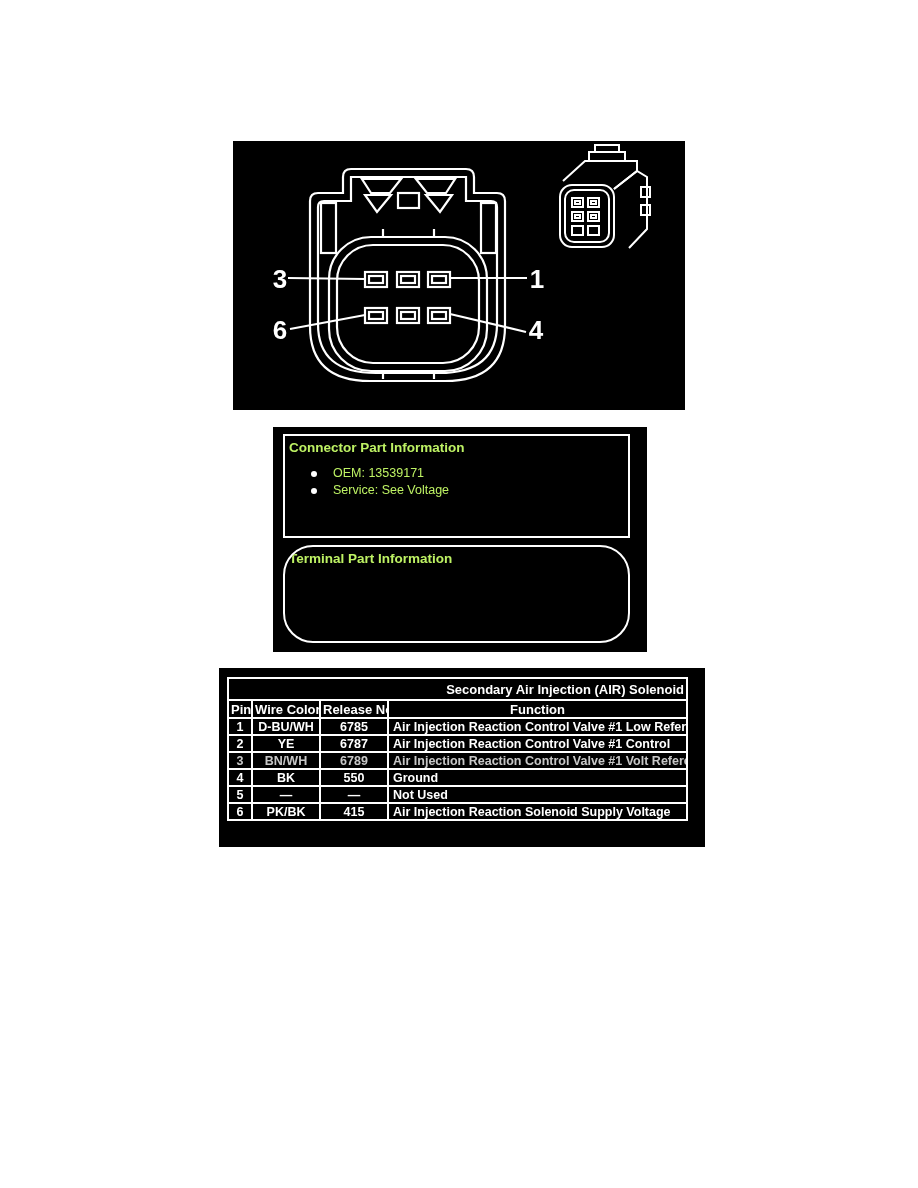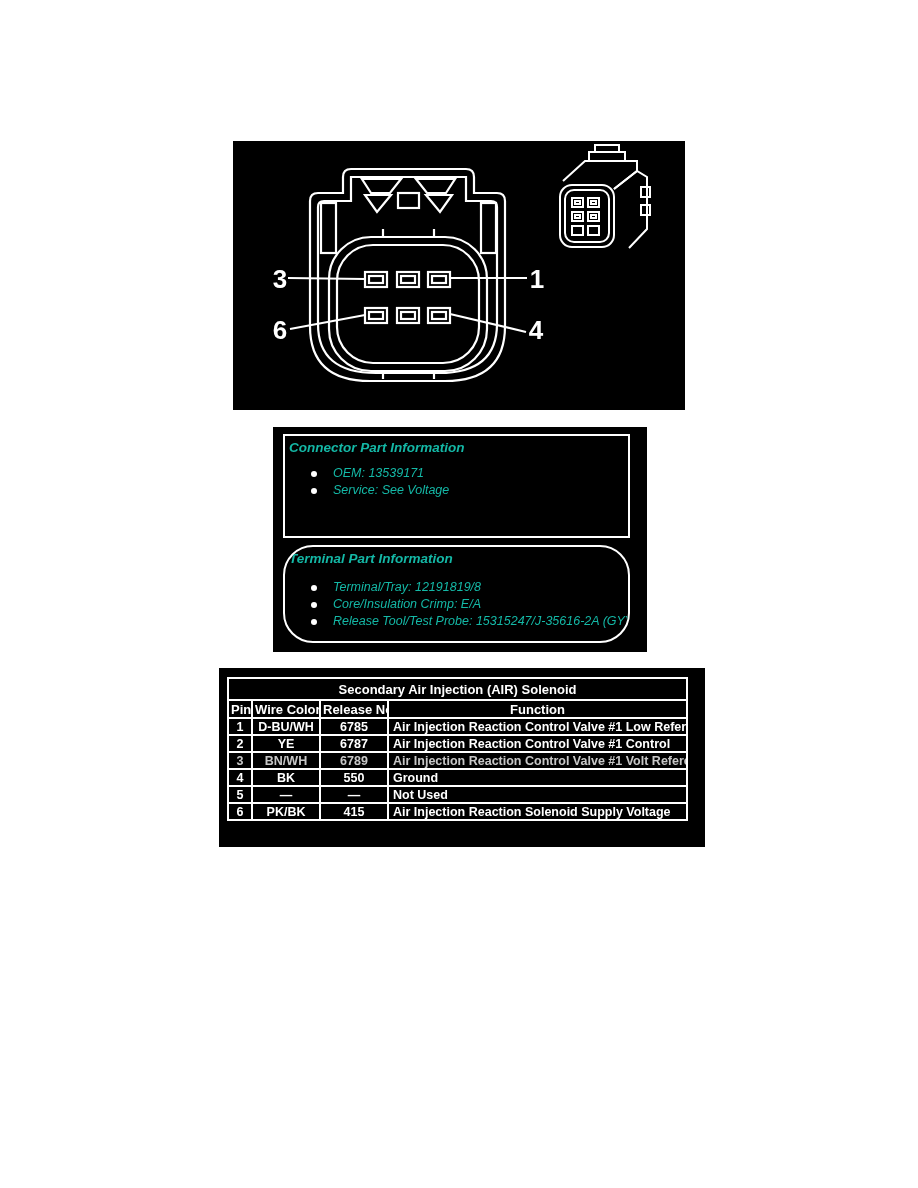--- a/index.html
+++ b/index.html
@@ -12,40 +12,40 @@
   
   .panel-diagram { left:233px; top:141px; width:452px; height:269px; }
   .panel-diagram svg { display:block; width:452px; height:269px; }
   .pin-label { fill:#ffffff; font-family:"Liberation Sans", sans-serif; font-weight:bold; font-size:26px; }
 
   
   .panel-info {
     left:273px; top:427px; width:374px; height:225px;
     box-sizing:border-box; padding:7px 17px 9px 10px;
   }
-  .info-section { border:2px solid #ffffff; color:#14b8a6; box-sizing:border-box; overflow:hidden;font-style:italic; }
+  .info-section { border:2px solid #ffffff; color:#bef264; box-sizing:border-box; overflow:hidden; }
   .info-section.first  { height:104px; margin-bottom:7px; }
   .info-section.second { height:98px;border-radius:30px; }
   .info-title { font-weight:bold; font-size:13.5px; padding:4px 0 0 4px; }
   .info-items.gap-lg { margin-top:10px; }
   .info-items.gap-md { margin-top:13px; }
   .info-item { position:relative; padding-left:48px; font-size:12.5px; line-height:17px; white-space:nowrap; }
   .bullet { position:absolute; left:26px; top:6px; width:6px; height:6px; background:#ffffff; border-radius:50%; }
 
   
   .panel-table {
     left:219px; top:668px; width:486px; height:179px;
     box-sizing:border-box; padding:9px 0 0 8px;
   }
   table.pinout {
     border-collapse:collapse; color:#ffffff; table-layout:fixed; width:459px;
     font-size:12.5px; font-weight:bold;
   }
   table.pinout th, table.pinout td { border:2px solid #ffffff; padding:0 2px; overflow:hidden; white-space:nowrap; }
-  .title-row th { height:20px; font-size:13px; text-align:center; }
+  .title-row th { height:20px; font-size:13px; text-align:right; }
   .header-row th { height:16px; font-size:13px; }
   .data-row td { height:15px; text-align:center; }
   .data-row td.func { text-align:left; padding-left:4px; }
   tr.faded { opacity:.78; filter:blur(.4px); }
 </style>
 </head>
 <body>
 
 <div class="page">
 
@@ -133,34 +133,20 @@
           <span>OEM: 13539171</span>
         </div>
         <div class="info-item">
           <span class="bullet"></span>
           <span>Service: See Voltage</span>
         </div>
       </div>
     </div>
     <div class="info-section second">
       <div class="info-title">Terminal Part Information</div>
-      <div class="info-items gap-md">
-        <div class="info-item">
-          <span class="bullet"></span>
-          <span>Terminal/Tray: 12191819/8</span>
-        </div>
-        <div class="info-item">
-          <span class="bullet"></span>
-          <span>Core/Insulation Crimp: E/A</span>
-        </div>
-        <div class="info-item">
-          <span class="bullet"></span>
-          <span>Release Tool/Test Probe: 15315247/J-35616-2A (GY)</span>
-        </div>
-      </div>
     </div>
   </div>
 
   <div class="panel panel-table">
     <table class="pinout">
       <colgroup>
           <col style="width:24px">
           <col style="width:68px">
           <col style="width:68px">
           <col style="width:299px">

